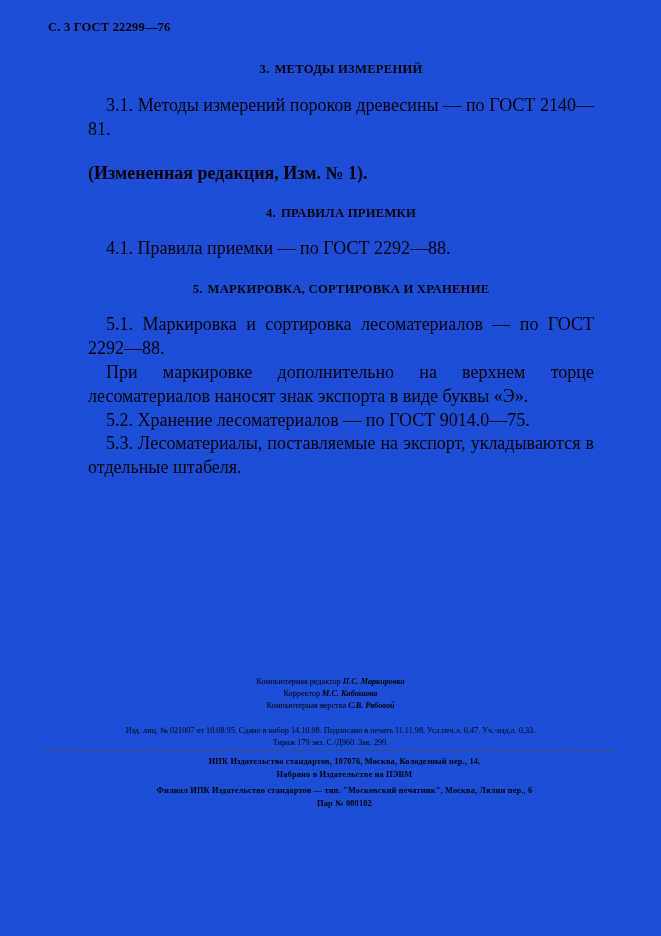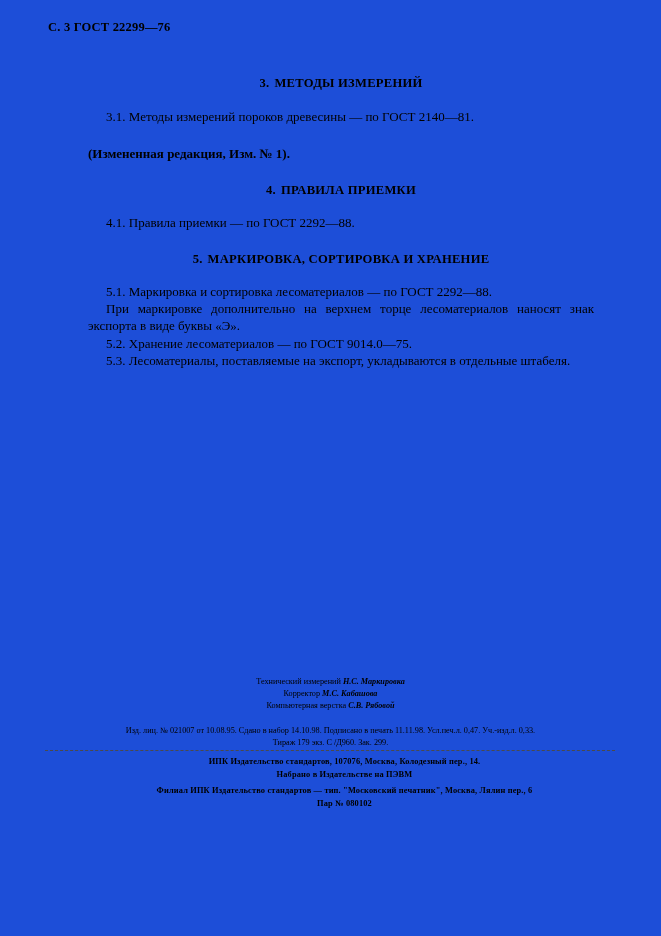--- a/index.html
+++ b/index.html
@@ -28,37 +28,37 @@
     left: 48px;
     font-size: 12.5px;
     font-weight: bold;
     letter-spacing: 0.2px;
     white-space: nowrap;
   }
 
   
   .body-col {
     position: absolute;
-    top: 76px;
+    top: 62px;
     left: 88px;
     width: 506px;
   }
 
   .sec-heading {
     text-align: center;
     font-size: 12.6px;
     font-weight: bold;
     letter-spacing: 0.25px;
     margin: 0;
     padding: 0;
   }
   .sec-heading .num { margin-right: 5px; }
 
   .para {
-    font-size: 13px;
+    font-size: 18px;
     line-height: 1.33;
     margin: 0;
     text-align: justify;
     text-indent: 18px;
   }
   .para.bold {
     font-weight: bold;
     text-indent: 0;
     margin-top: 20px;
   }
@@ -150,21 +150,21 @@
     <div class="gap-after-h2"></div>
     <p class="para">5.1.  Маркировка и сортировка лесоматериалов — по ГОСТ 2292—88.</p>
     <p class="para">При маркировке дополнительно на верхнем торце лесоматериалов наносят знак экспорта в виде буквы «Э».</p>
     <p class="para">5.2.  Хранение лесоматериалов — по ГОСТ 9014.0—75.</p>
     <p class="para">5.3.  Лесоматериалы, поставляемые на экспорт, укладываются в отдельные штабеля.</p>
 
   </div>
 
   <div class="colophon">
     <div class="staff-line">
-      <span>Технический измерений</span>
+      <span>Компьютерная редактор</span>
       <span class="name">Н.С. Маркировка</span>
     </div>
     <div class="staff-line">
       <span>Корректор</span>
       <span class="name">М.С. Кабашова</span>
     </div>
     <div class="staff-line">
       <span>Компьютерная верстка</span>
       <span class="name">С.В. Рябовой</span>
     </div>

